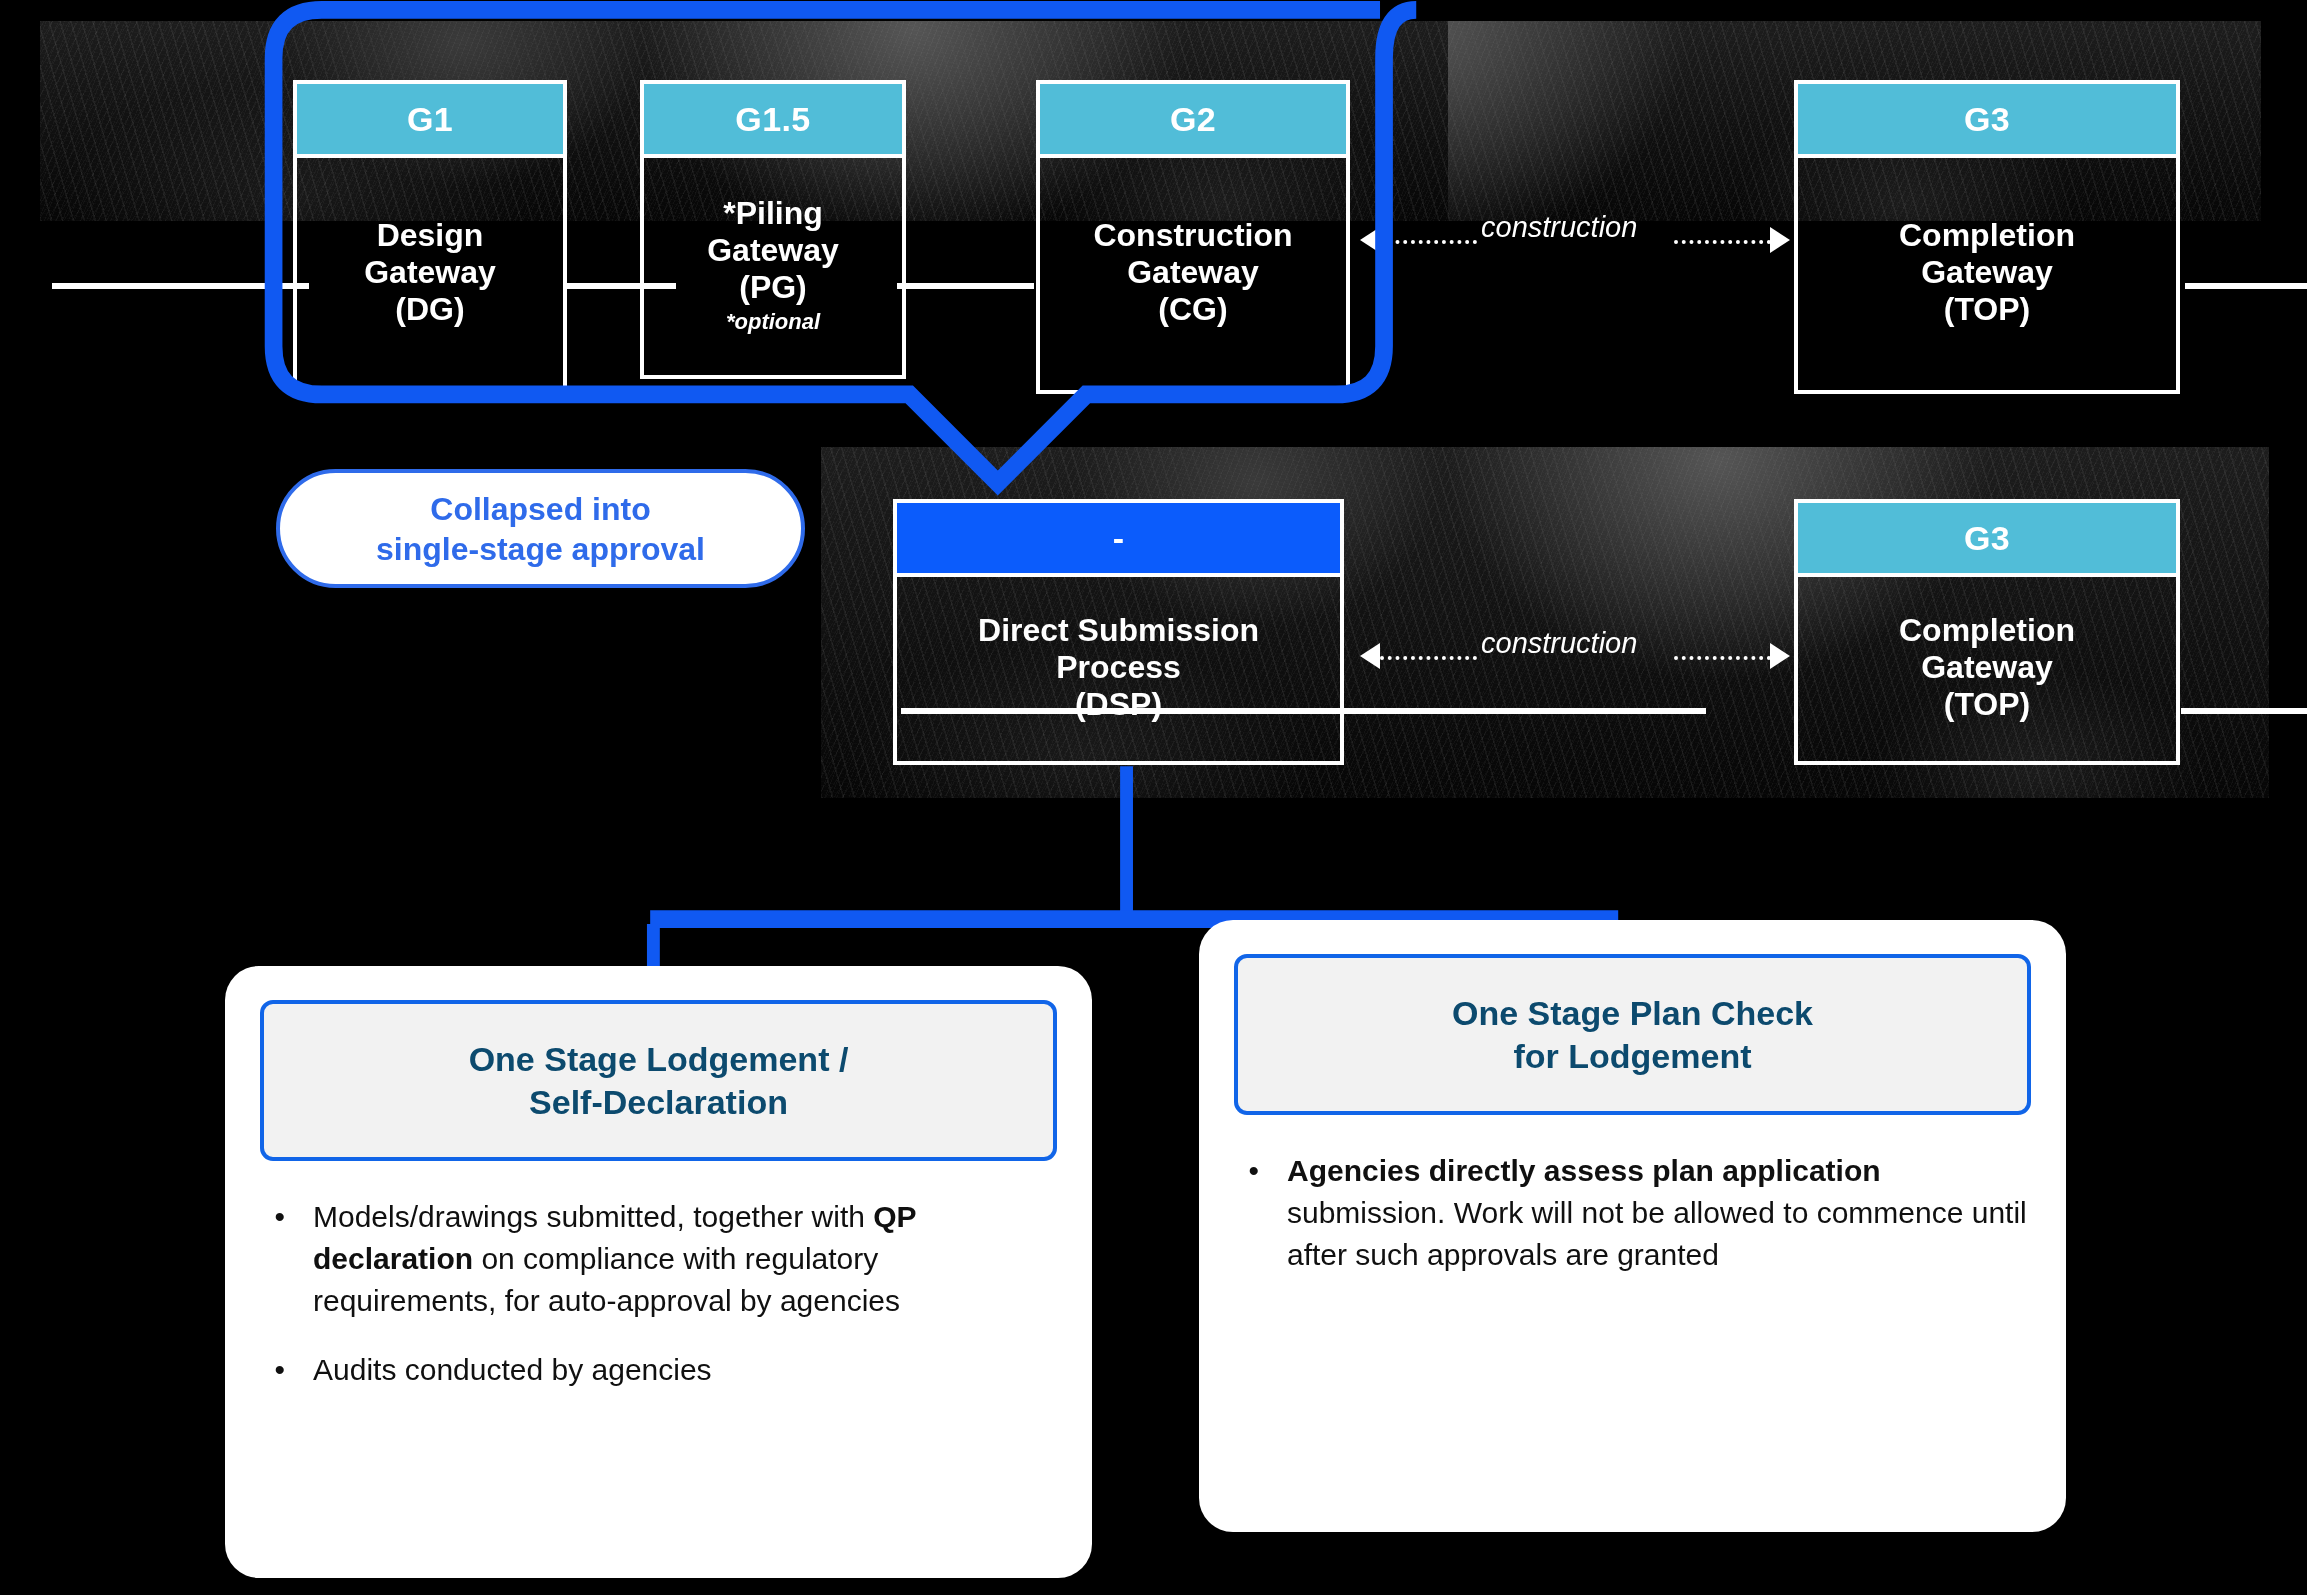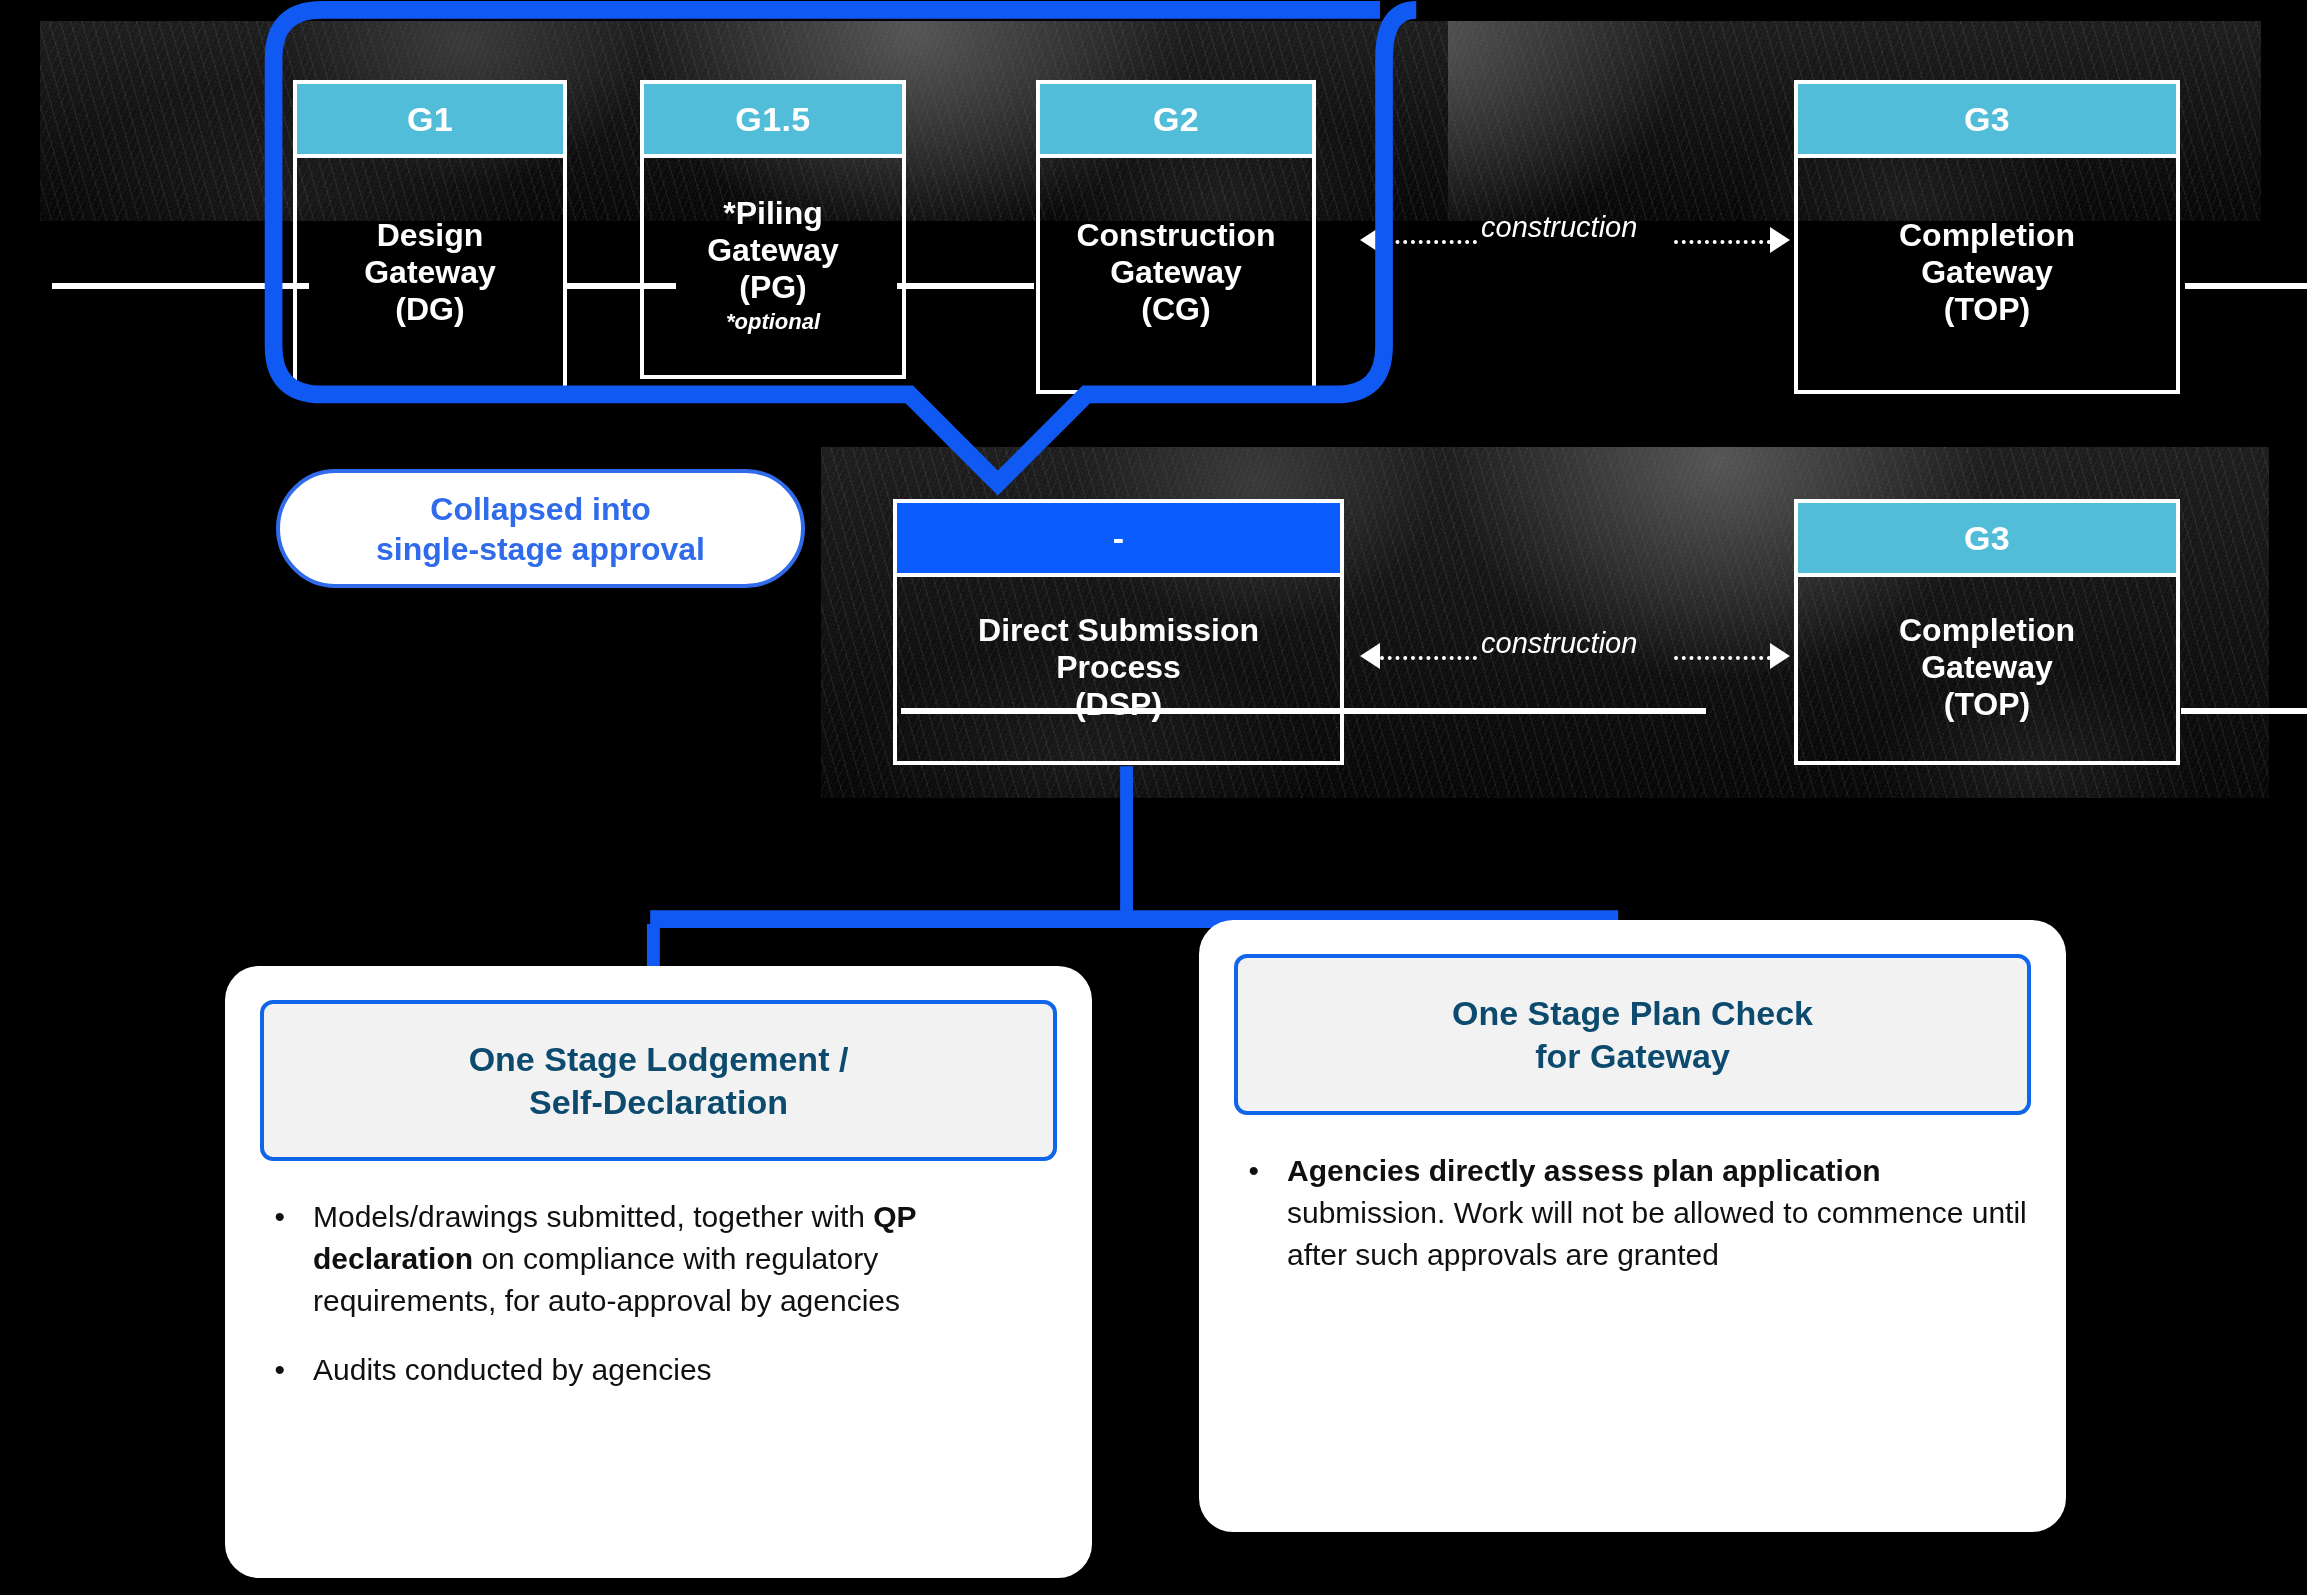--- a/index.html
+++ b/index.html
@@ -174,21 +174,21 @@
 <div class="gbox" style="left:640px; top:80px; width:266px; height:299px;">
   <div class="gbox-head teal">G1.5</div>
   <div class="gbox-body">
     <span class="ln">*Piling</span>
     <span class="ln">Gateway</span>
     <span class="ln">(PG)</span>
     <span class="gbox-note">*optional</span>
   </div>
 </div>
 
-<div class="gbox" style="left:1036px; top:80px; width:280px; height:314px;">
+<div class="gbox" style="left:1036px; top:80px; width:314px; height:314px;">
   <div class="gbox-head teal">G2</div>
   <div class="gbox-body">
     <span class="ln">Construction</span>
     <span class="ln">Gateway</span>
     <span class="ln">(CG)</span>
   </div>
 </div>
 
 <div class="gbox" style="left:1794px; top:80px; width:386px; height:314px;">
   <div class="gbox-head teal">G3</div>
@@ -282,21 +282,21 @@
       <span class="dot">•</span>
       <span class="txt"><span>Audits conducted by agencies</span></span>
     </div>
   </div>
 </div>
 
 <div class="card" id="card-right">
   <div class="card-title">
     <span>
       <span>One Stage Plan Check</span><br>
-      <span>for Gateway</span>
+      <span>for Lodgement</span>
     </span>
   </div>
   <div class="card-body">
     <div class="bullet">
       <span class="dot">•</span>
       <span class="txt"><b>Agencies directly assess plan application</b><span> submission. Work will not be allowed to commence until after such approvals are granted</span></span>
     </div>
   </div>
 </div>
 

